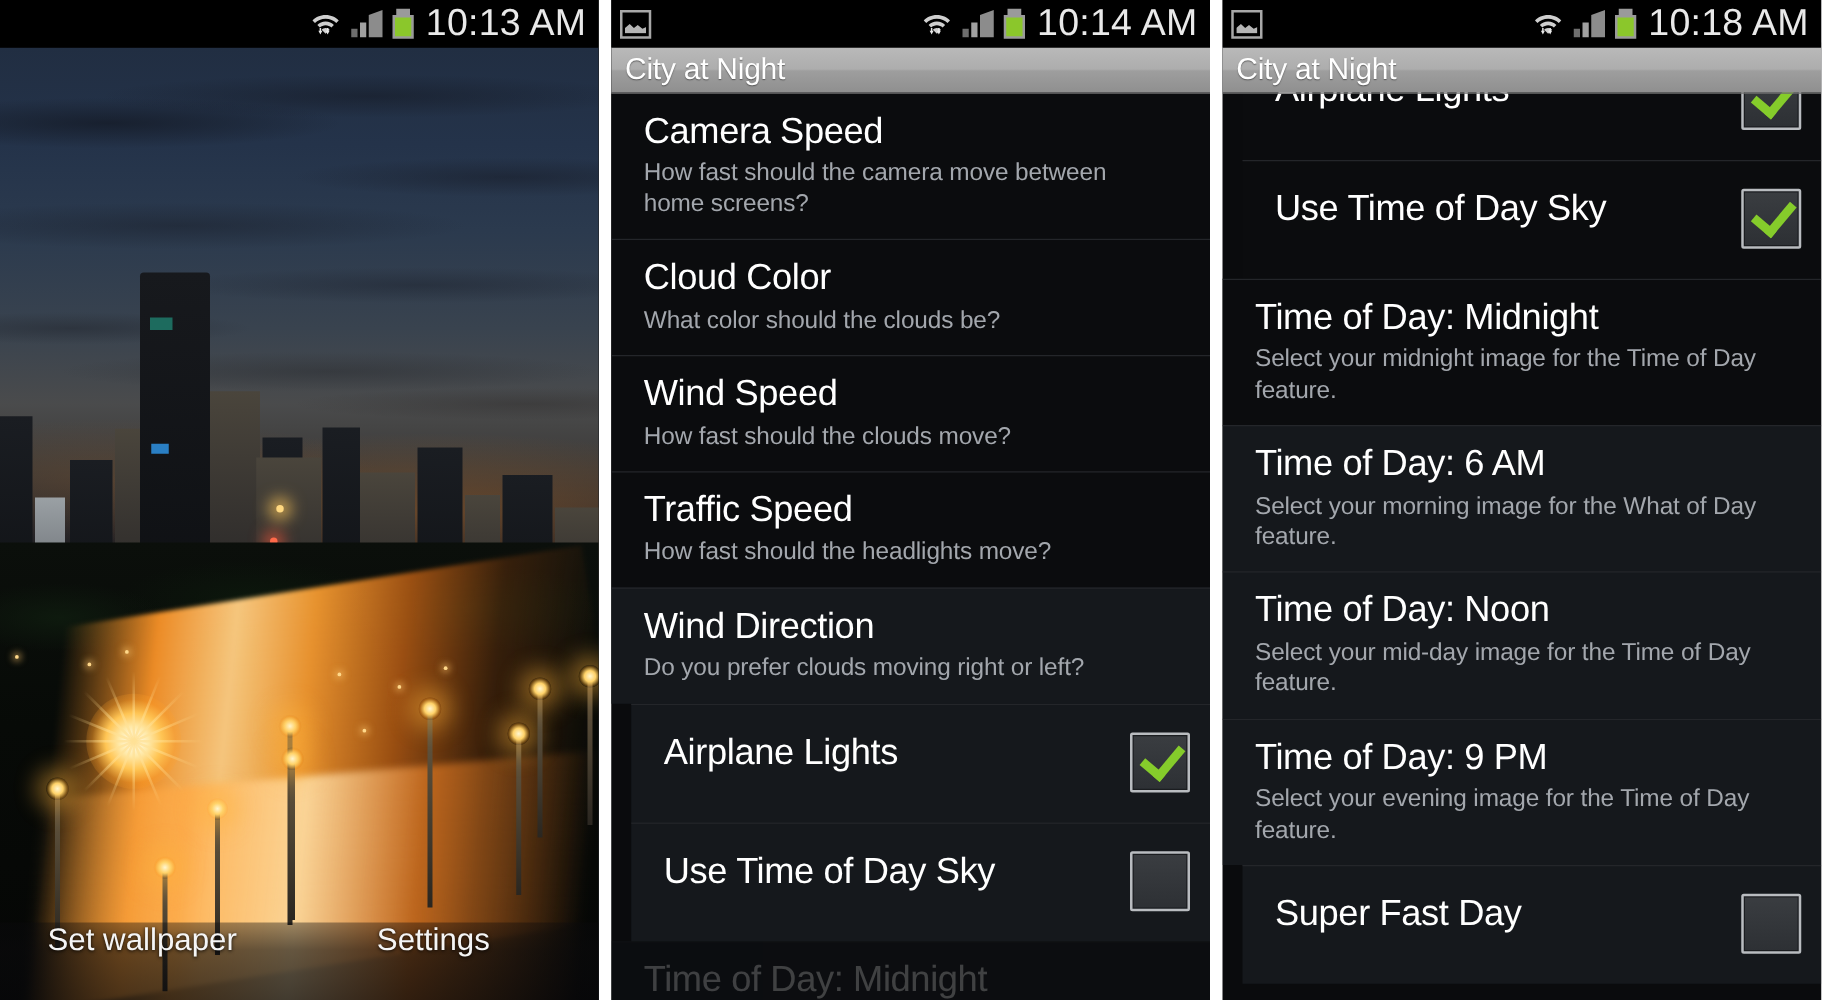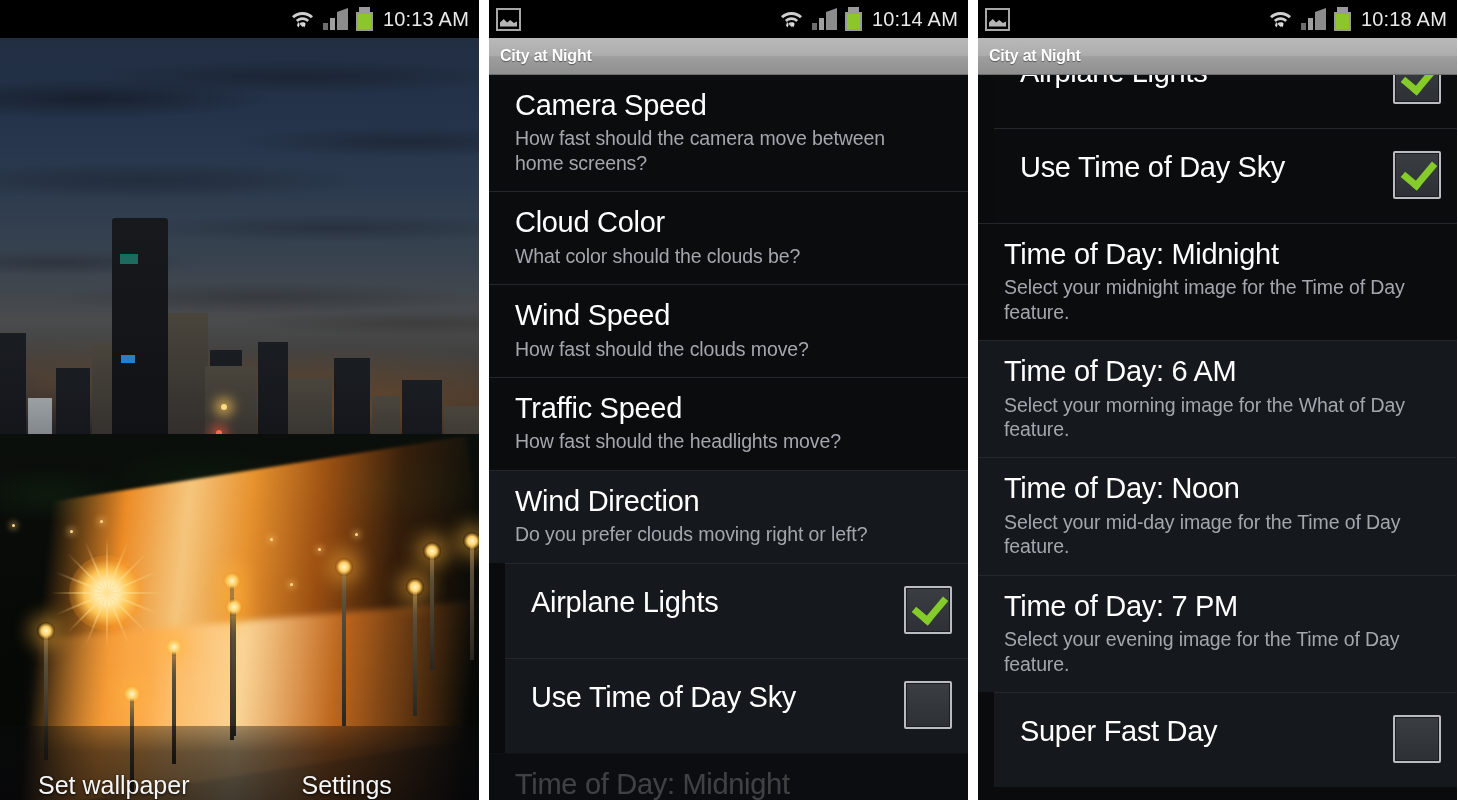--- a/index.html
+++ b/index.html
@@ -59,41 +59,41 @@
   .battery-icon .body {
     position: absolute; top:5px; left:0; width: 17px; height: 19px;
     background: #9a9a9a;
   }
   .battery-icon .fill {
     position: absolute; top:7px; left:2px; width: 13px; height: 15px;
     background: #8bc72b;
   }
   .sb-time {
     color: #e9e9e9;
-    font-size: 20px;
+    font-size: 30px;
     letter-spacing: 0.2px;
     font-weight: 400;
     margin-left: 3px;
   }
 
   
   .titlebar {
     height: 37px;
     background: linear-gradient(to bottom, #b9b9b9 0%, #adadad 48%, #9e9e9e 52%, #8f8f8f 100%);
     display: flex;
     align-items: center;
     padding-left: 11px;
     border-bottom: 1px solid #6e6e6e;
     position: relative;
     z-index: 15;
   }
   .titlebar .title {
     color: #ffffff;
-    font-size: 16px;
-    font-weight: bold;
+    font-size: 24px;
+    font-weight: normal;
     text-shadow: 0 1px 1px rgba(0,0,0,.45);
     letter-spacing: -0.2px;
   }
 
   
   .wallpaper {
     position: absolute;
     top: 38px; left: 0; right: 0; bottom: 0;
     overflow: hidden;
     background: #05070c;
@@ -174,23 +174,23 @@
     background: radial-gradient(circle, #fffdf0 0%, #ffe9a8 22%, #ffc554 42%, rgba(255,160,40,.35) 62%, rgba(255,150,30,0) 80%);
   }
   .bigstar .ray {
     position:absolute; left:-1px; top:-56px; width:2px; height:112px;
     background: linear-gradient(to bottom, rgba(255,200,90,0), rgba(255,225,150,.85) 50%, rgba(255,200,90,0));
   }
   .citylight { position:absolute; width:3px; height:3px; border-radius:50%; background:#ffd88a; box-shadow:0 0 6px 2px rgba(255,200,110,.6); }
 
   
   .actionbar {
-    position:absolute; left:0; right:0; bottom:0; height: 74px;
+    position:absolute; left:0; right:0; bottom:0; height: 62px;
     background: linear-gradient(to bottom, rgba(10,10,12,.38) 0%, rgba(10,10,12,.62) 35%, rgba(8,8,10,.72) 100%);
-    display:flex; align-items:flex-end;
+    display:flex; align-items:flex-start;
     z-index: 10;
   }
   .actionbar .act {
     color:#f5f5f5; font-size: 25px; text-shadow: 0 1px 3px rgba(0,0,0,.9);
   }
   .act-left { margin-left: 38px; }
   .act-right { margin-left: 112px; }
 
   
   .list { position:relative; }
@@ -481,21 +481,21 @@
       </div>
       <div class="row alt">
         <div class="rtitle">Time of Day: 6 AM</div>
         <div class="rsub">Select your morning image for the What of Day feature.</div>
       </div>
       <div class="row alt">
         <div class="rtitle">Time of Day: Noon</div>
         <div class="rsub">Select your mid-day image for the Time of Day feature.</div>
       </div>
       <div class="row alt">
-        <div class="rtitle">Time of Day: 7 PM</div>
+        <div class="rtitle">Time of Day: 9 PM</div>
         <div class="rsub">Select your evening image for the Time of Day feature.</div>
       </div>
       <div class="row alt checkrow">
         <div class="rtitle">Super Fast Day</div>
         <div class="checkbox"></div>
       </div>
     </div>
   </div>
 
 </div>

